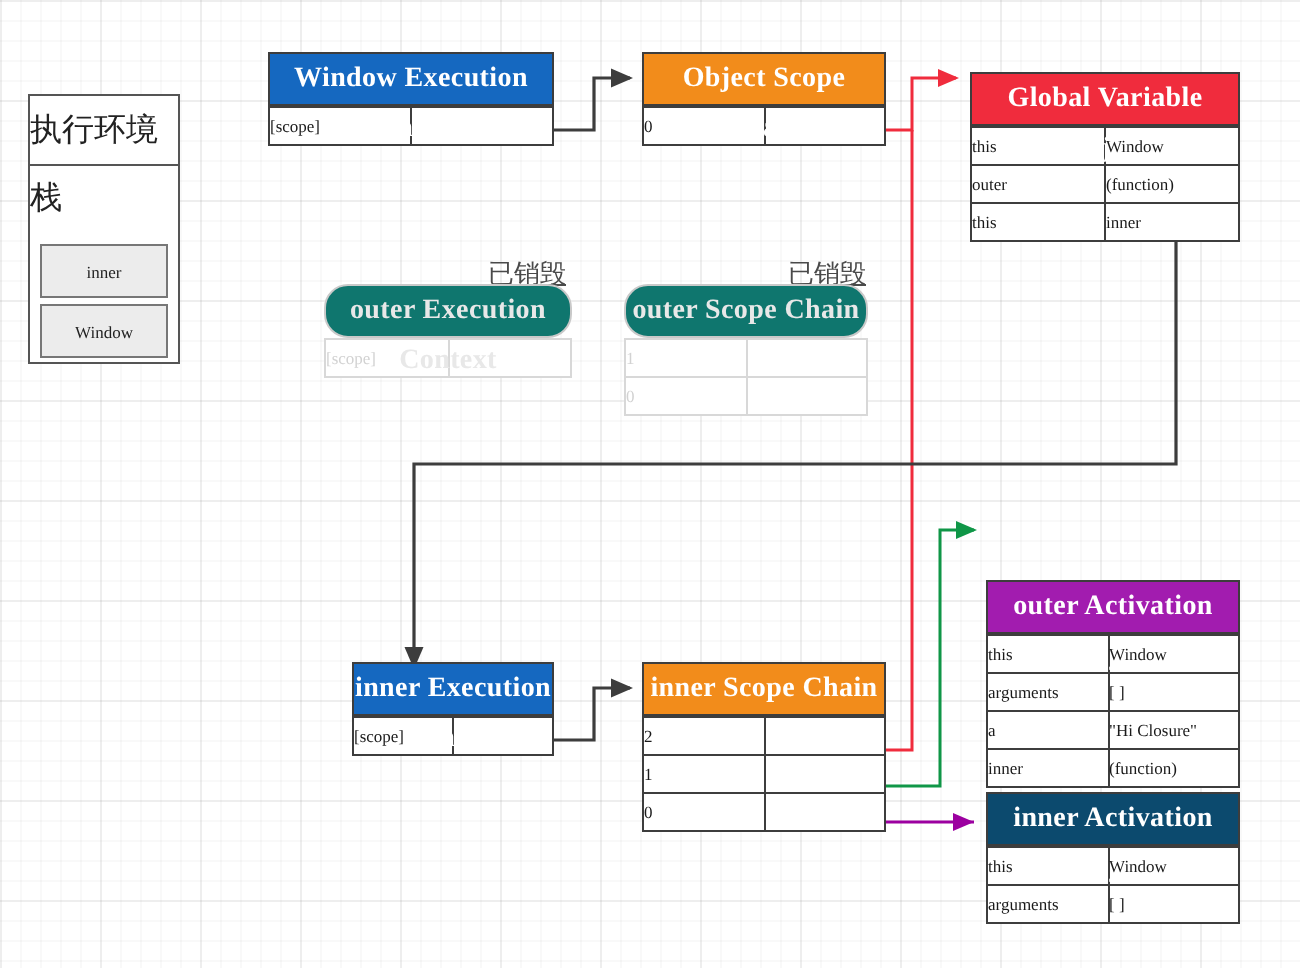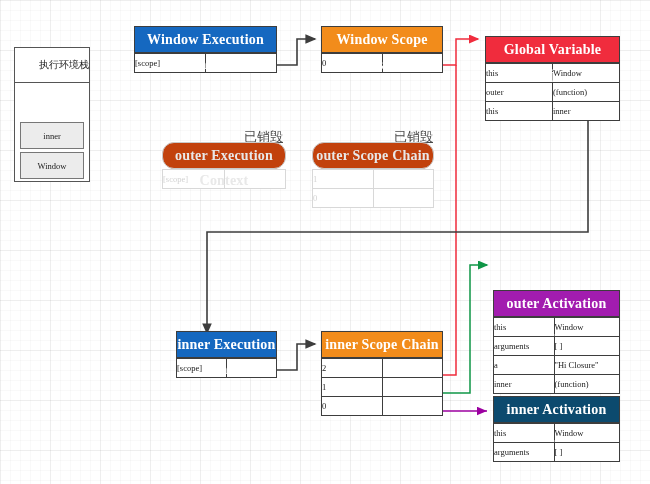--- a/index.html
+++ b/index.html
@@ -40,41 +40,41 @@
     line-height:25px;
     letter-spacing:.2px;
   }
   .hdr.blue{background:#1568c0;}
   .hdr.orange{background:#f28c1b;}
   .hdr.red{background:#f02c3d;}
   .hdr.green{background:#a21caf;margin-top:40px;}
   .hdr.purple{background:#0c4a6e;}
 
   
-  .gone .hdr{background:#c2410c;color:#e8e8e8;border-color:#c9c9c9;border-radius:12px;}
+  .gone .hdr{background:#0f766e;color:#e8e8e8;border-color:#c9c9c9;border-radius:12px;}
   .gone .tbl td{border-color:#d8d8d8;color:#d2d2d2;}
   .destroyed-label{
     position:absolute;
     font-family:"DejaVu Sans", sans-serif;
     font-size:13px;
     color:#4a4a4a;
     text-align:right;
     width:120px;
     text-decoration:underline;
   }
 
   
   #exec-stack{
     left:14px;top:47px;width:76px;height:135px;
     border:1px solid #555;background:#fff;box-sizing:border-box;
   }
   #exec-stack .stack-title{
-    height:34px;line-height:34px;text-align:right;
+    height:34px;line-height:34px;text-align:left;
     font-family:"DejaVu Sans", sans-serif;
-    font-size:10px;color:#222;
+    font-size:16px;color:#222;
     border-bottom:1px solid #555;
   }
   #exec-stack .stack-body{position:relative;height:100px;}
   .stack-item{
     position:absolute;left:5px;right:5px;height:27px;line-height:27px;
     text-align:center;font-size:8.5px;color:#222;
     background:#ececec;border:1px solid #777;box-sizing:border-box;
   }
 </style>
 </head>
@@ -141,21 +141,21 @@
       <tbody>
           <tr>
         <td style="width:50%">[scope]</td>
         <td style="width:50%"></td>
       </tr>
     </tbody>
       </table>
   </div>
 
   <div class="node" style="left:321px;top:26px;width:122px;">
-    <div class="hdr orange">Window Scope Chain</div>
+    <div class="hdr orange">Object Scope Chain</div>
     <table class="tbl">
       <tbody>
           <tr>
         <td style="width:50%">0</td>
         <td style="width:50%"></td>
       </tr>
     </tbody>
       </table>
   </div>
 

